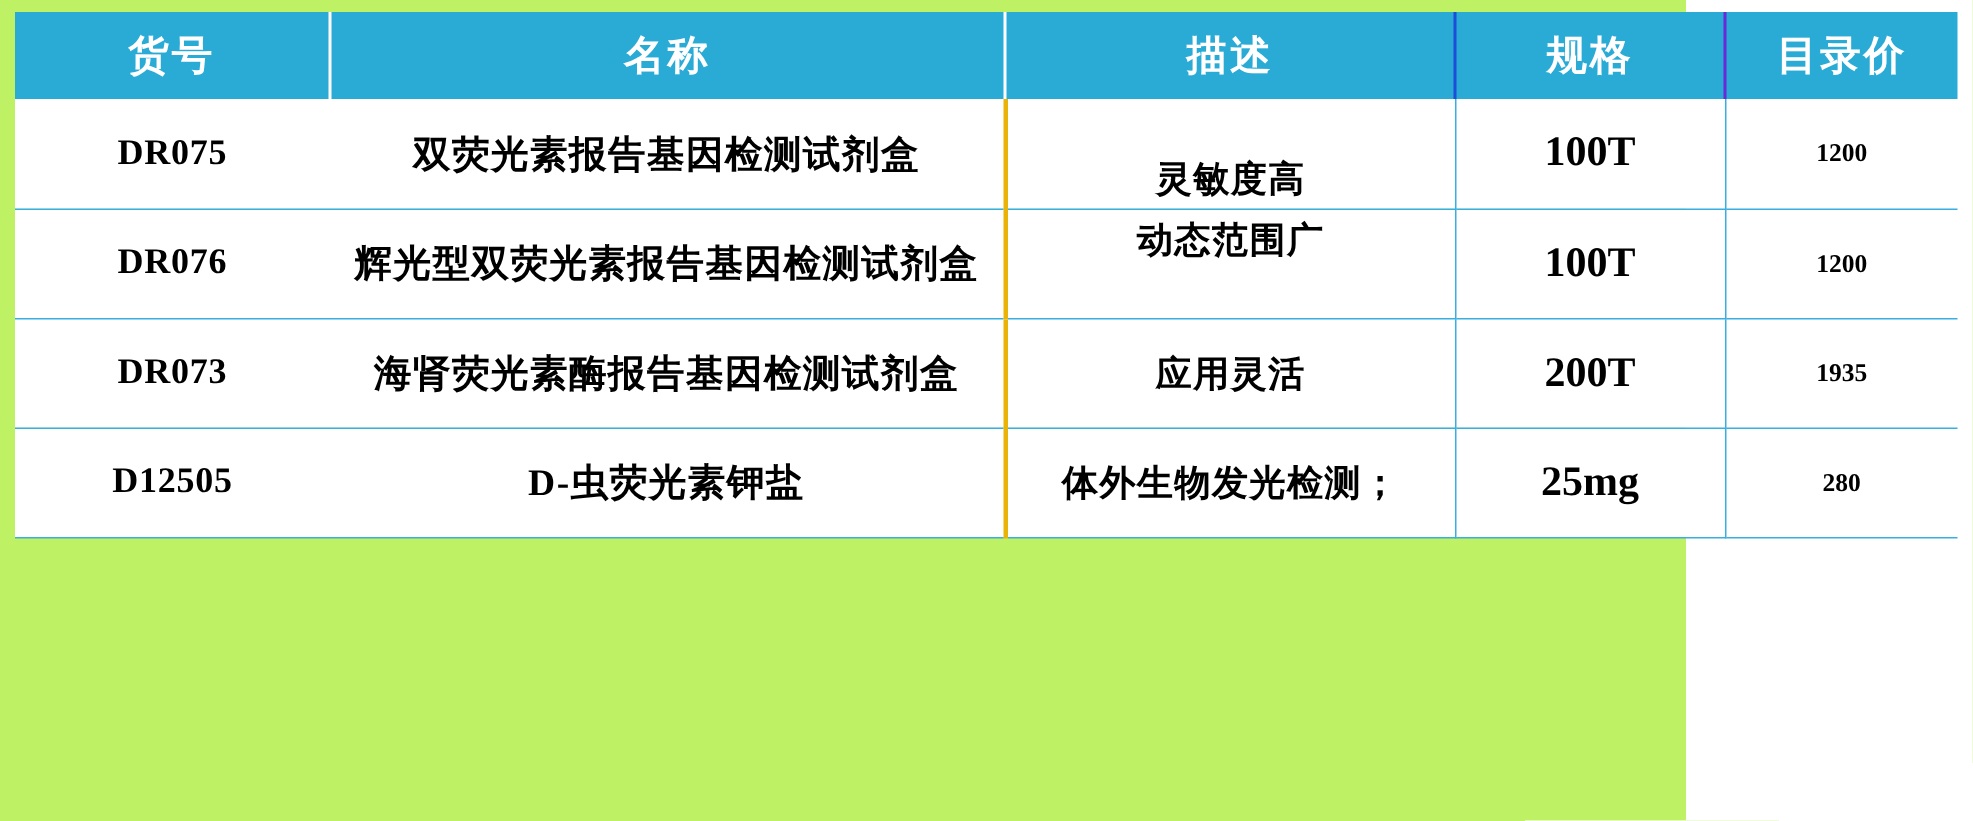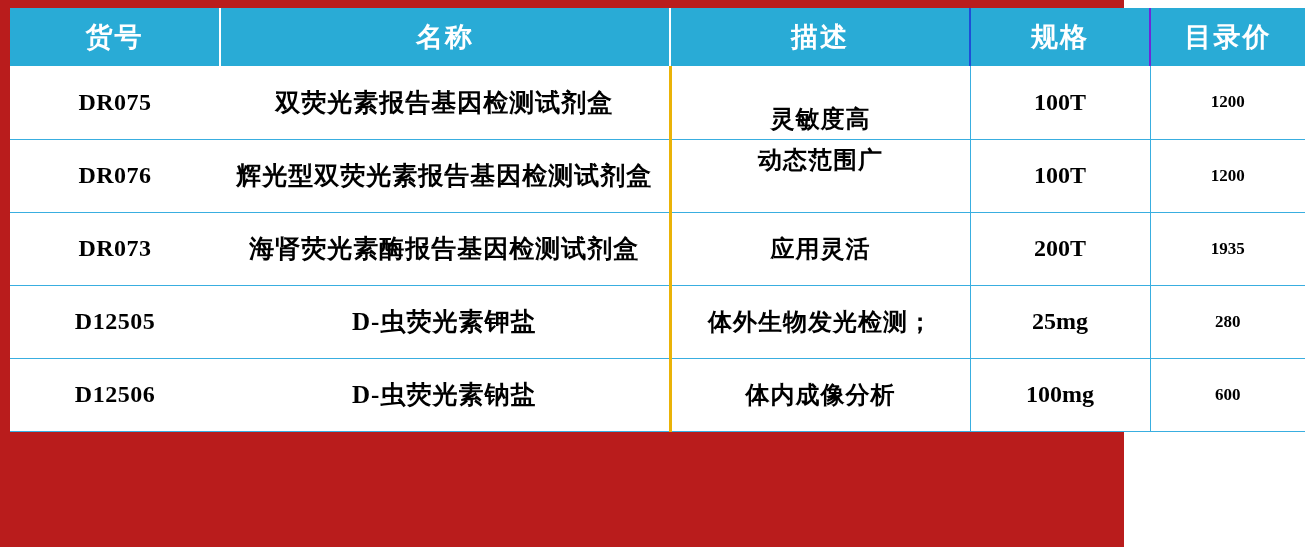--- a/index.html
+++ b/index.html
@@ -11,21 +11,21 @@
     width: 1315px;
     height: 547px;
     font-family: "Liberation Serif", "DejaVu Serif", serif;
   }
   .sheet {
     position: relative;
     width: 1124px;
     height: 547px;
     box-sizing: border-box;
     padding: 8px 10px 8px 10px;
-    background: #b91c1c;
+    background: #bef264;
   }
   table.price-table {
     width: 1295px;
     border-collapse: collapse;
     table-layout: fixed;
   }
   table.price-table col.c-code  { width: 210px; }
   table.price-table col.c-name  { width: 450px; }
   table.price-table col.c-desc  { width: 300px; }
   table.price-table col.c-spec  { width: 180px; }
@@ -69,21 +69,21 @@
     font-size: 25px;
     letter-spacing: 1px;
   }
   tbody td.cell-desc {
     font-size: 24px;
     letter-spacing: 1px;
     border-left: 3px solid #eab308;
     border-right: 1px solid #39AEE0;
   }
   tbody td.cell-spec {
-    font-size: 24px;
+    font-size: 28px;
     border-right: 1px solid #39AEE0;
     margin-left: 28px;
   }
   tbody td.cell-price {
     font-size: 17px;
   }
   tbody tr:last-child td {
     border-bottom: 1px solid #39AEE0;
   }
   
@@ -134,22 +134,15 @@
         <td class="cell-spec">200T</td>
         <td class="cell-price">1935</td>
       </tr>
       <tr>
         <td class="cell-code">D12505</td>
         <td class="cell-name">D-虫荧光素钾盐</td>
         <td class="cell-desc desc-span">体外生物发光检测；</td>
         <td class="cell-spec">25mg</td>
         <td class="cell-price">280</td>
       </tr>
-      <tr>
-        <td class="cell-code">D12506</td>
-        <td class="cell-name">D-虫荧光素钠盐</td>
-        <td class="cell-desc desc-span">体内成像分析</td>
-        <td class="cell-spec">100mg</td>
-        <td class="cell-price">600</td>
-      </tr>
     </tbody>
   </table>
 </div>
 
 </body></html>

